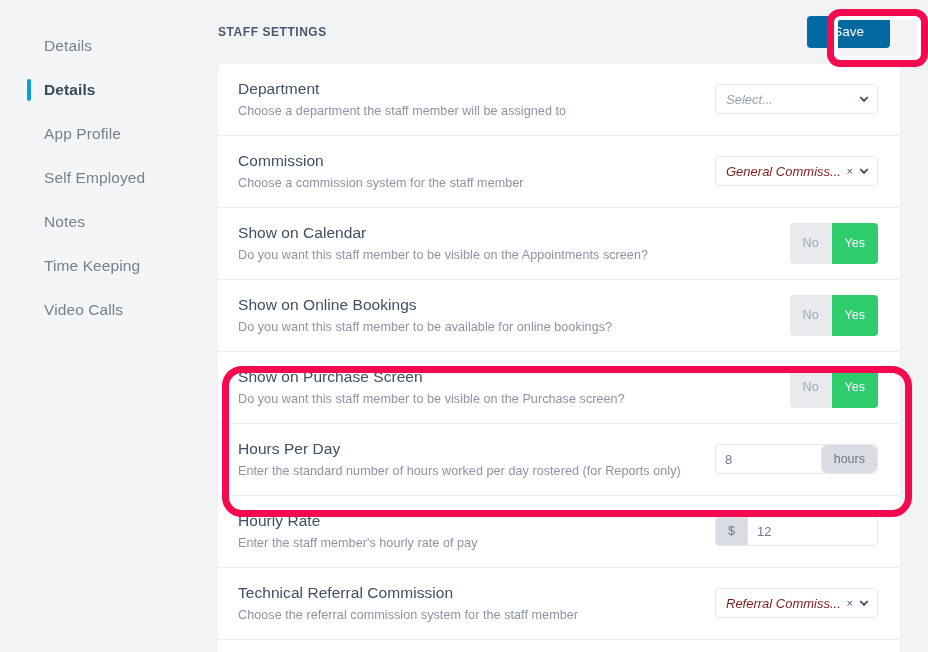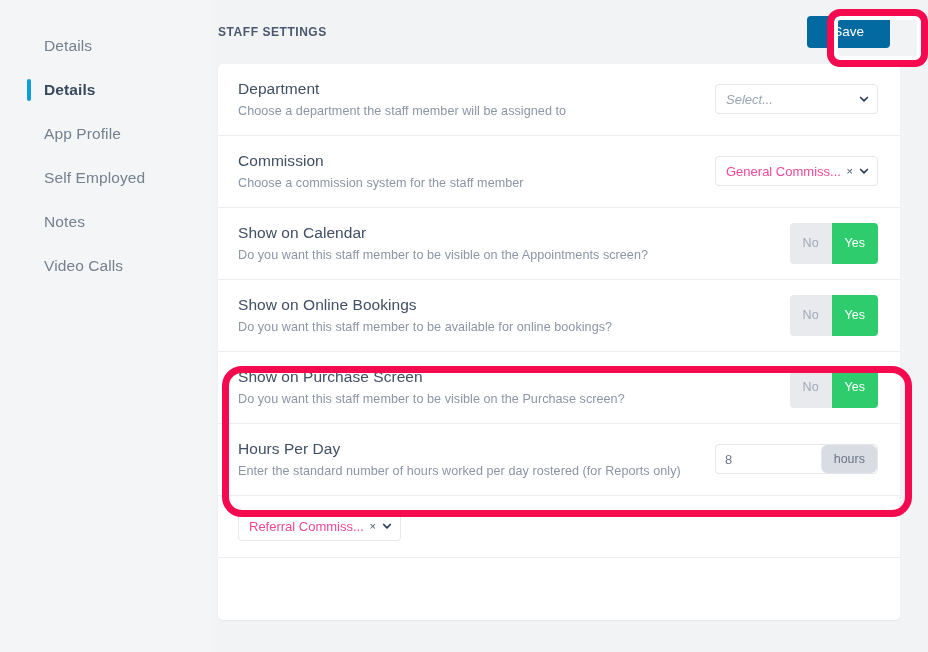--- a/index.html
+++ b/index.html
@@ -153,24 +153,25 @@
     background: #fff;
     display: flex;
     align-items: center;
     padding: 0 8px 0 10px;
     font-size: 13px;
     cursor: pointer;
   }
 
   .select .value {
     flex: 1 1 auto;
-    color: #ec4899;
+    color: #7f1d1d;
     white-space: nowrap;
     overflow: hidden;
     text-overflow: ellipsis;
+    font-style: italic;
   }
   .select .value.placeholder {
     font-style: italic;
     color: #9aa4b2;
   }
 
   .select .clear {
     color: #45566b;
     font-size: 11px;
     margin: 0 6px 0 2px;
@@ -286,20 +287,24 @@
     <div class="nav-item">
 
       <span>Self Employed</span>
     </div>
     <div class="nav-item">
 
       <span>Notes</span>
     </div>
     <div class="nav-item">
 
+      <span>Time Keeping</span>
+    </div>
+    <div class="nav-item">
+
       <span>Video Calls</span>
     </div>
   </nav>
 
   <section class="main">
 
     <div class="main-header">
       <div class="section-title">STAFF SETTINGS</div>
       <button class="save-btn">Save</button>
     </div>
@@ -382,22 +387,38 @@
           <div class="row-desc">Enter the standard number of hours worked per day rostered (for Reports only)</div>
         </div>
         <div class="row-control">
           <div class="input-group">
             <input type="text" value="8" style="">
             <span class="addon suffix">hours</span>
           </div>
         </div>
       </div>
 
-
-      <div class="row">
+      <div class="row">
+        <div class="row-text">
+          <div class="row-title">Hourly Rate</div>
+          <div class="row-desc">Enter the staff member's hourly rate of pay</div>
+        </div>
+        <div class="row-control">
+          <div class="input-group">
+            <span class="addon prefix">$</span>
+            <input type="text" value="12" style="">
+          </div>
+        </div>
+      </div>
+
+      <div class="row">
+        <div class="row-text">
+          <div class="row-title">Technical Referral Commission</div>
+          <div class="row-desc">Choose the referral commission system for the staff member</div>
+        </div>
         <div class="row-control">
           <div class="select">
             <span class="value">Referral Commiss...</span>
             <span class="clear">×</span>
             <svg class="chev" viewBox="0 0 12 12">
                 <path d="M2 4.2 L6 8.2 L10 4.2" fill="none" stroke="currentColor" stroke-width="2.1" stroke-linecap="round" stroke-linejoin="round"></path>
               </svg>
           </div>
         </div>
       </div>

